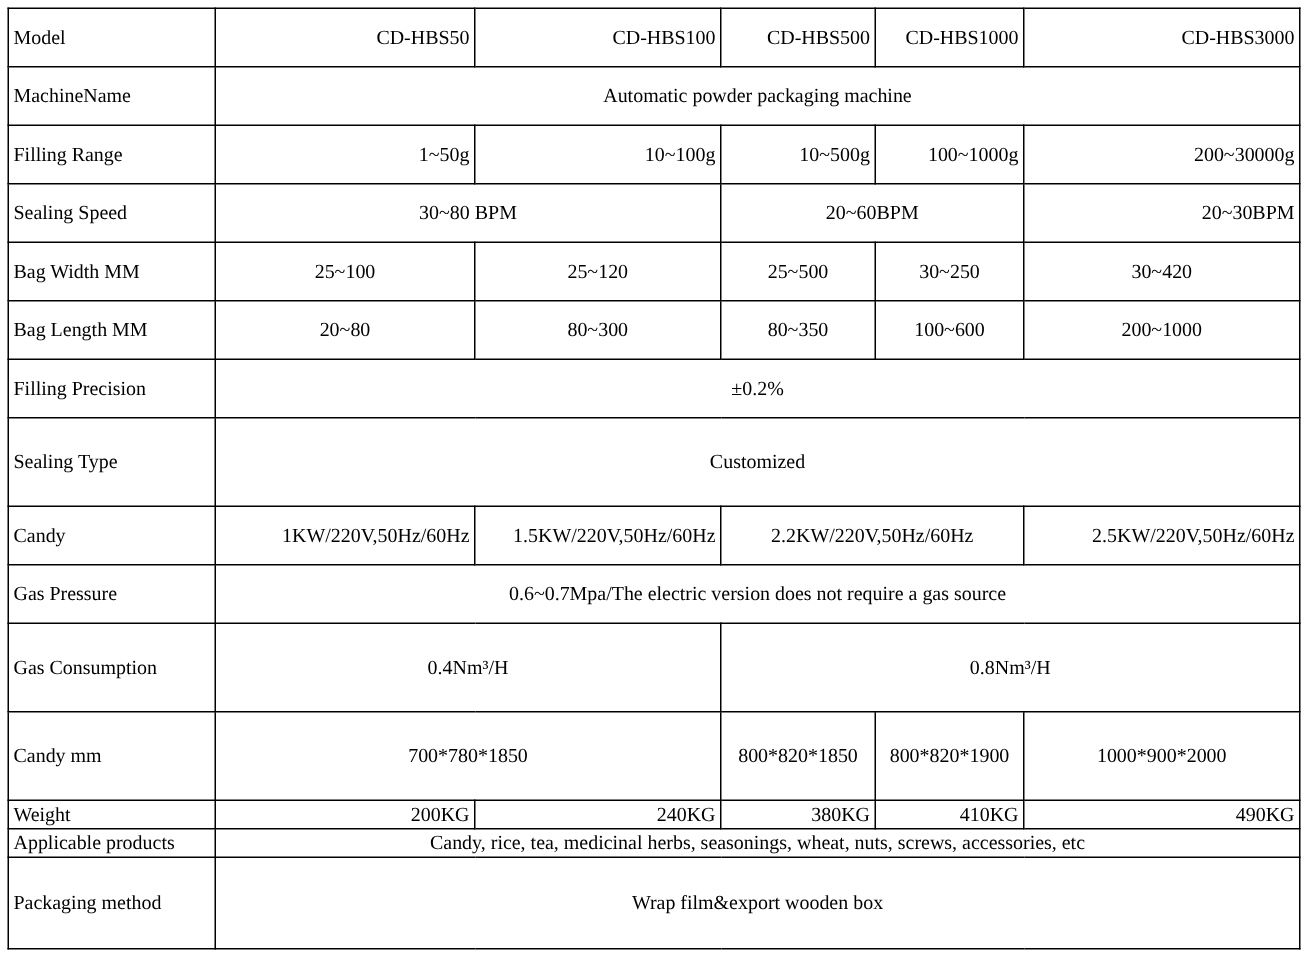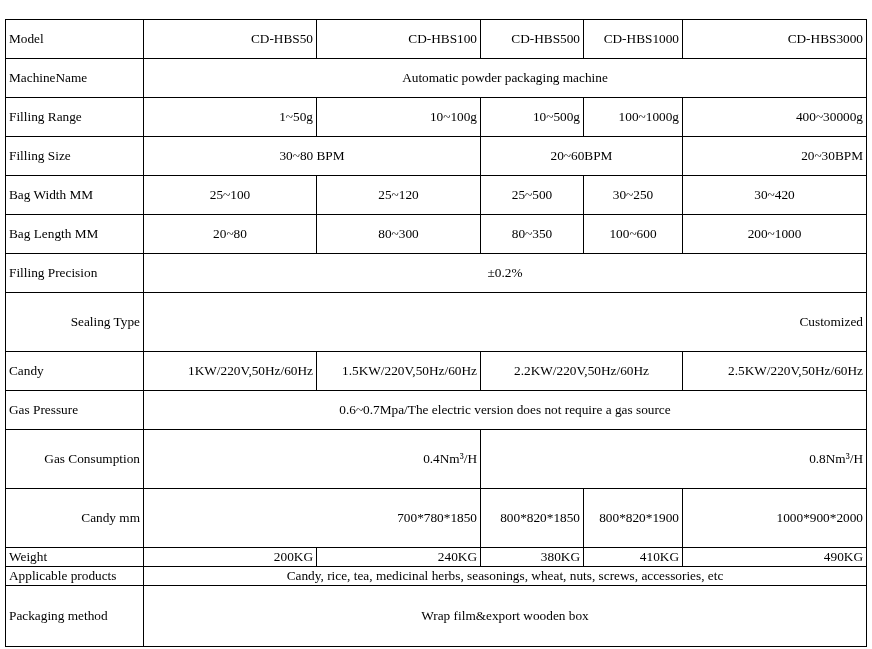--- a/index.html
+++ b/index.html
@@ -10,21 +10,21 @@
   body {
     width: 872px;
     height: 649px;
     font-family: "Liberation Serif", "DejaVu Serif", serif;
     color: #000000;
     overflow: hidden;
   }
   #spec-table-wrap {
     position: absolute;
     left: 5px;
-    top: 19px;
+    top: 5px;
     width: 861px;
   }
   table.spec {
     border-collapse: collapse;
     table-layout: fixed;
     width: 861px;
     font-size: 13.3px;
     line-height: 1.15;
   }
   table.spec td {
@@ -33,21 +33,21 @@
     vertical-align: middle;
     white-space: nowrap;
     overflow: hidden;
   }
   .lbl { text-align: left; }
   .c   { text-align: center; }
   .l   { text-align: right; }
 
   
   tr.r40 td { height: 38px; }
-  tr.r60 td { height: 58px; text-align: right; }
+  tr.r60 td { height: 58px; }
   tr.r20 td { height: 18px; }
   tr.r62 td { height: 60px; }
 </style>
 </head>
 <body>
 
 <div id="spec-table-wrap">
   <table class="spec">
     <colgroup>
       <col style="width:138px">
@@ -72,25 +72,25 @@
         <td class="lbl">MachineName</td>
         <td class="c" colspan="5">Automatic powder packaging machine</td>
       </tr>
 
       <tr class="r40">
         <td class="lbl">Filling Range</td>
         <td class="l">1~50g</td>
         <td class="l">10~100g</td>
         <td class="l">10~500g</td>
         <td class="l">100~1000g</td>
-        <td class="l">400~30000g</td>
+        <td class="l">200~30000g</td>
       </tr>
 
       <tr class="r40">
-        <td class="lbl">Filling Size</td>
+        <td class="lbl">Sealing Speed</td>
         <td class="c" colspan="2">30~80 BPM</td>
         <td class="c" colspan="2">20~60BPM</td>
         <td class="l">20~30BPM</td>
       </tr>
 
       <tr class="r40">
         <td class="lbl">Bag Width MM</td>
         <td class="c">25~100</td>
         <td class="c">25~120</td>
         <td class="c">25~500</td>

